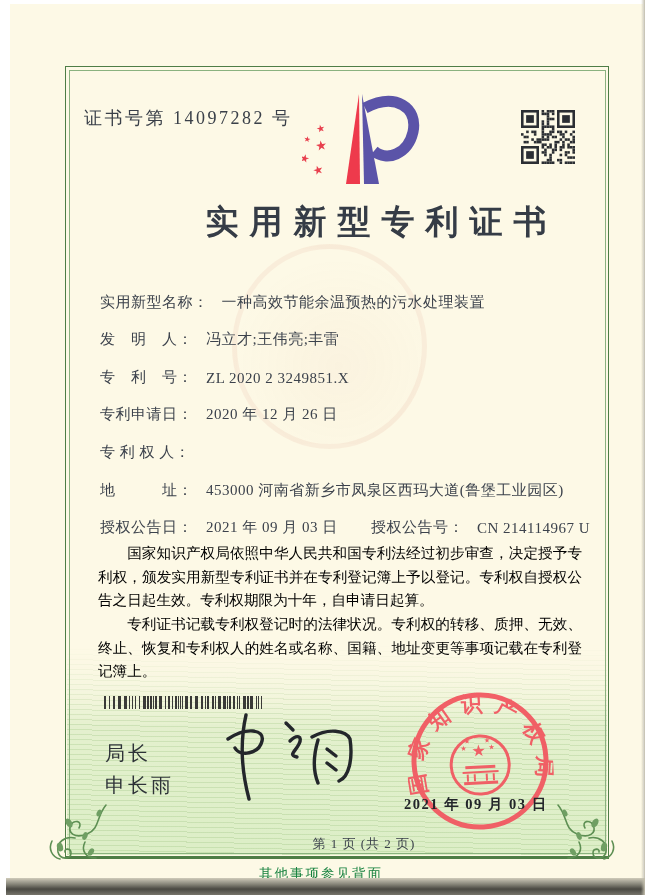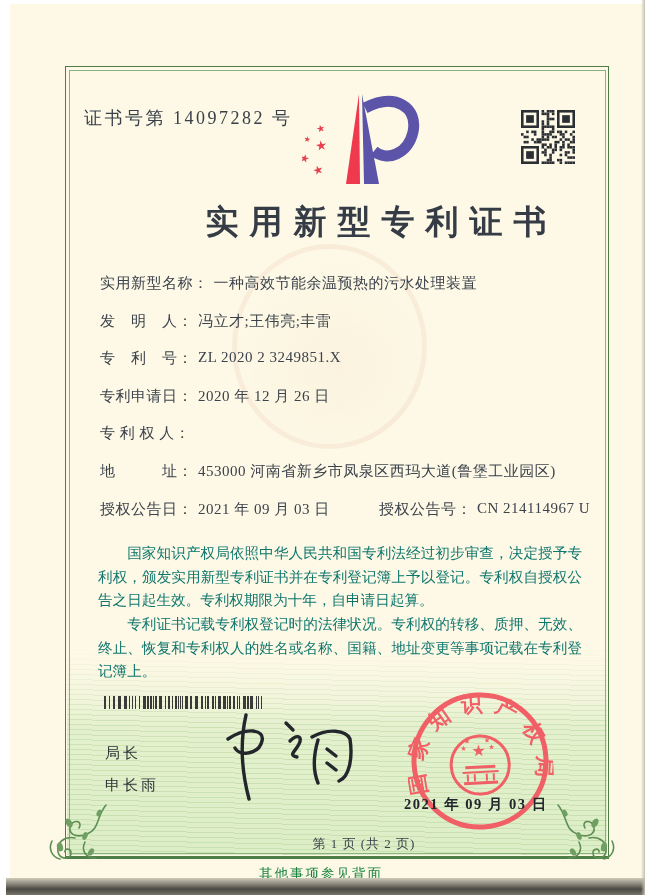--- a/index.html
+++ b/index.html
@@ -53,34 +53,34 @@
   }
   .logo{position:absolute;left:292px;top:88px;width:120px;height:100px;}
   .qr{position:absolute;left:511px;top:106px;width:54px;height:54px;}
   .title{
     position:absolute;left:55px;top:196px;width:542px;text-align:center;
     font-size:33px;font-weight:700;letter-spacing:11px;color:#353c46;
     text-indent:11px; 
     margin-left:40px;
   }
   .fields{position:absolute;left:90px;top:270px;width:490px;font-size:15px;}
-  .frow{height:37.6px;display:flex;align-items:flex-start;white-space:nowrap;}
+  .frow{height:37.6px;display:flex;align-items:flex-end;white-space:nowrap;gap:8px;}
   .flabel{letter-spacing:.5px;}
   .fval{margin-left:5px;letter-spacing:.5px;}
   .grant-gap{display:inline-block;width:50px;}
   .paras{
     position:absolute;left:88px;top:538px;width:484px;
-    font-size:14.6px;line-height:1.62;color:#0f766e;text-align:justify;
+    font-size:14.6px;line-height:1.62;color:#000000;text-align:justify;
   }
   .paras p{margin:0;text-indent:2em;}
   .barcode{position:absolute;left:94px;top:692px;width:160px;height:13px;}
   .signer{
     position:absolute;left:95px;top:733px;
     font-family:"Liberation Sans","DejaVu Sans",sans-serif;
-    font-size:15px;line-height:32px;letter-spacing:3px;color:#2e3338;font-weight:500;
+    font-size:20px;line-height:32px;letter-spacing:3px;color:#2e3338;font-weight:500;
   }
   .signature{position:absolute;left:200px;top:703px;width:150px;height:106px;}
   .seal{position:absolute;left:397px;top:684px;width:146px;height:146px;transform:rotate(-3deg);opacity:.92;}
   .seal-date{
     position:absolute;left:394px;top:791px;width:170px;
     font-size:14.5px;font-weight:600;letter-spacing:1.5px;color:#22252a;z-index:5;
   }
   .page-info{
     position:absolute;left:55px;top:831px;width:542px;text-align:center;
     font-size:13px;color:#3b414b;letter-spacing:1px;z-index:6;padding-left:28px;

